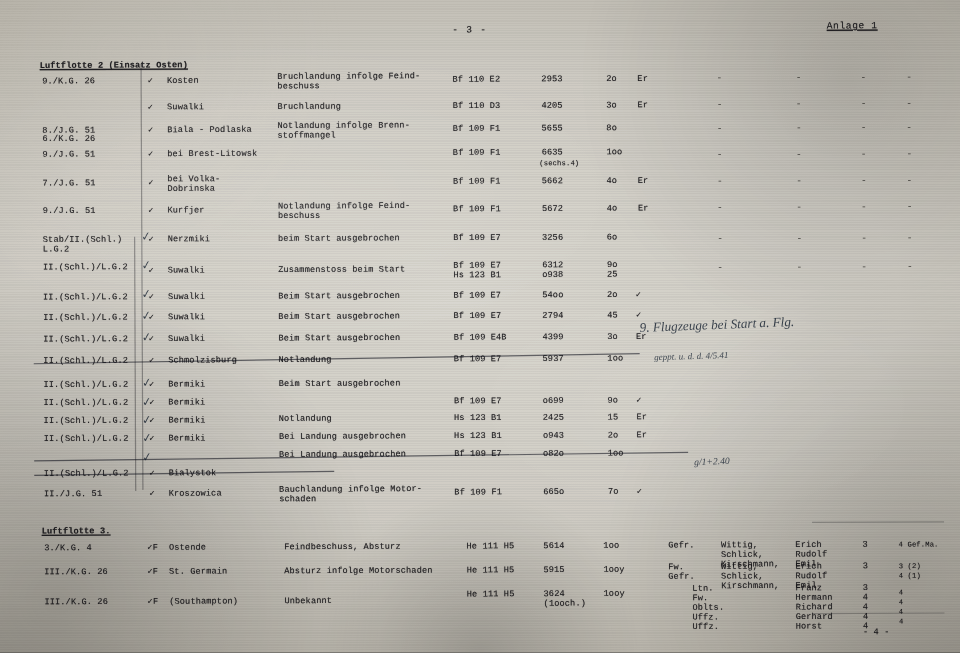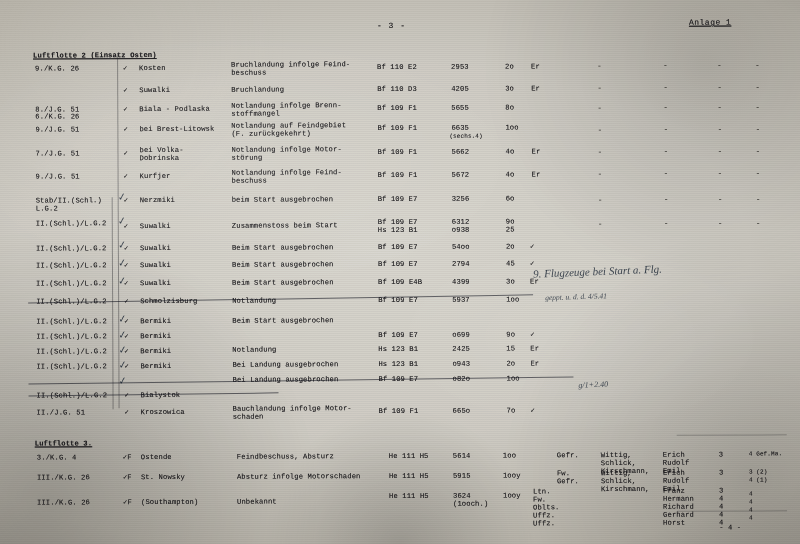--- a/index.html
+++ b/index.html
@@ -112,33 +112,29 @@
    <div class="t" style="top:104px;left:140px;">Biala - Podlaska</div>
    <div class="t" style="top:101px;left:232px;">Notlandung infolge Brenn-
 stoffmangel</div>
    <div class="t" style="top:104px;left:378px;">Bf 109 F1</div>
    <div class="t" style="top:104px;left:452px;">5655</div>
    <div class="t" style="top:104px;left:506px;">8o</div>
 
    <div class="t" style="top:124px;left:36px;">9./J.G. 51</div>
    <div class="t" style="top:124px;left:124px;">✓</div>
    <div class="t" style="top:124px;left:140px;font-family:Liberation Mono, monospace;">bei Brest-Litowsk</div>
-   <div class="t" style="top:121px;left:232px;">Notlandung auf Feindgebiet
-(F. zurückgekehrt)</div>
    <div class="t" style="top:124px;left:378px;">Bf 109 F1</div>
    <div class="t" style="top:124px;left:452px;">6635</div>
    <div class="t" style="top:124px;left:506px;">1oo</div>
    <div class="t xs" style="top:133px;left:450px;">(sechs.4)</div>
 
    <div class="t" style="top:148px;left:36px;">7./J.G. 51</div>
    <div class="t" style="top:148px;left:124px;">✓</div>
    <div class="t" style="top:145px;left:140px;">bei Volka-
 Dobrinska</div>
-   <div class="t" style="top:145px;left:232px;">Notlandung infolge Motor-
-störung</div>
    <div class="t" style="top:148px;left:378px;">Bf 109 F1</div>
    <div class="t" style="top:148px;left:452px;">5662</div>
    <div class="t" style="top:148px;left:506px;">4o</div>
    <div class="t" style="top:148px;left:532px;">Er</div>
 
    <div class="t" style="top:171px;left:36px;">9./J.G. 51</div>
    <div class="t" style="top:171px;left:124px;">✓</div>
    <div class="t" style="top:171px;left:140px;">Kurfjer</div>
    <div class="t" style="top:168px;left:232px;">Notlandung infolge Feind-
 beschuss</div>
@@ -268,21 +264,21 @@
 Schlick,
 Kirschmann,</div>
    <div class="t" style="top:452px;left:662px;">Erich
 Rudolf
 Emil</div>
    <div class="t" style="top:452px;left:718px;">3</div>
    <div class="t xs" style="top:452px;left:748px;">4 Gef.Ma.</div>
 
    <div class="t" style="top:472px;left:36px;">III./K.G. 26</div>
    <div class="t" style="top:472px;left:122px;">✓F</div>
-   <div class="t" style="top:472px;left:140px;">St. Nowsky</div>
+   <div class="t" style="top:472px;left:140px;">St. Germain</div>
    <div class="t" style="top:472px;left:236px;">Absturz infolge Motorschaden</div>
    <div class="t" style="top:472px;left:388px;">He 111 H5</div>
    <div class="t" style="top:472px;left:452px;">5915</div>
    <div class="t" style="top:472px;left:502px;">1ooy</div>
    <div class="t" style="top:470px;left:556px;">Fw.
 Gefr.</div>
    <div class="t" style="top:470px;left:600px;">Wittig,
 Schlick,
 Kirschmann,</div>
    <div class="t" style="top:470px;left:662px;">Erich
@@ -293,21 +289,21 @@
 4 (1)</div>
 
    <div class="t" style="top:497px;left:36px;">III./K.G. 26</div>
    <div class="t" style="top:497px;left:122px;">✓F</div>
    <div class="t" style="top:497px;left:140px;">(Southampton)</div>
    <div class="t" style="top:497px;left:236px;">Unbekannt</div>
    <div class="t" style="top:492px;left:388px;">He 111 H5</div>
    <div class="t" style="top:492px;left:452px;">3624
 (1ooch.)</div>
    <div class="t" style="top:492px;left:502px;">1ooy</div>
-   <div class="t" style="top:488px;left:532px;">Ltn.
+   <div class="t" style="top:488px;left:576px;">Ltn.
 Fw.
 Oblts.
 Uffz.
 Uffz.</div>
    <div class="t" style="top:488px;left:662px;">Franz
 Hermann
 Richard
 Gerhard
 Horst</div>
    <div class="t" style="top:488px;left:718px;">3

